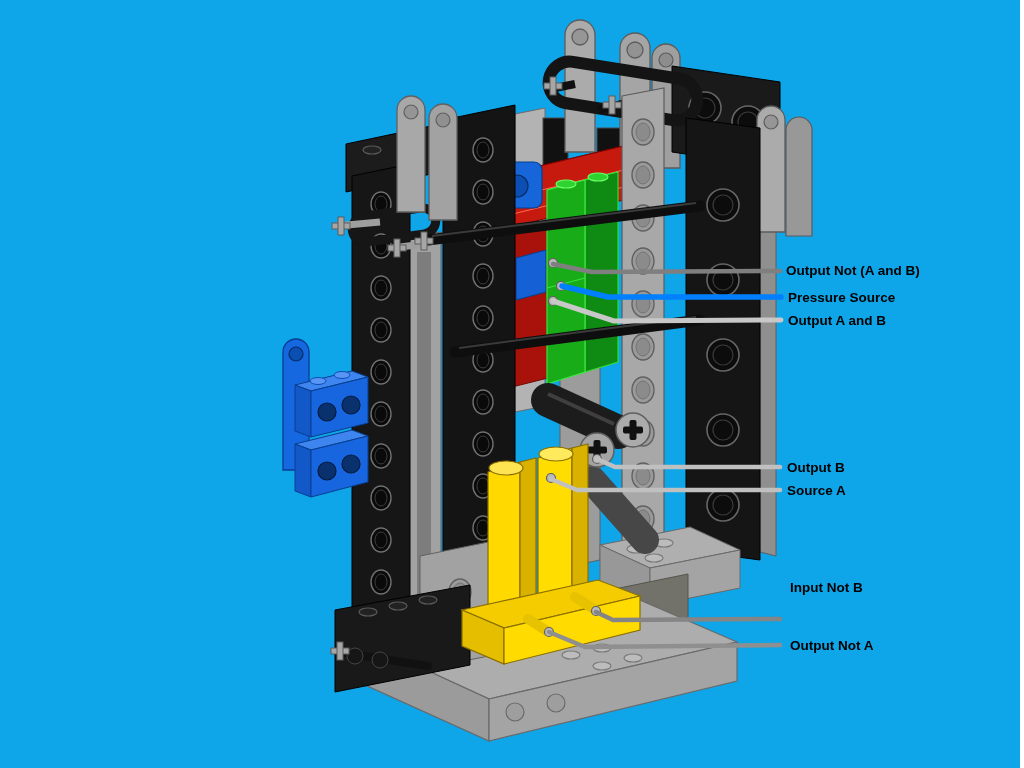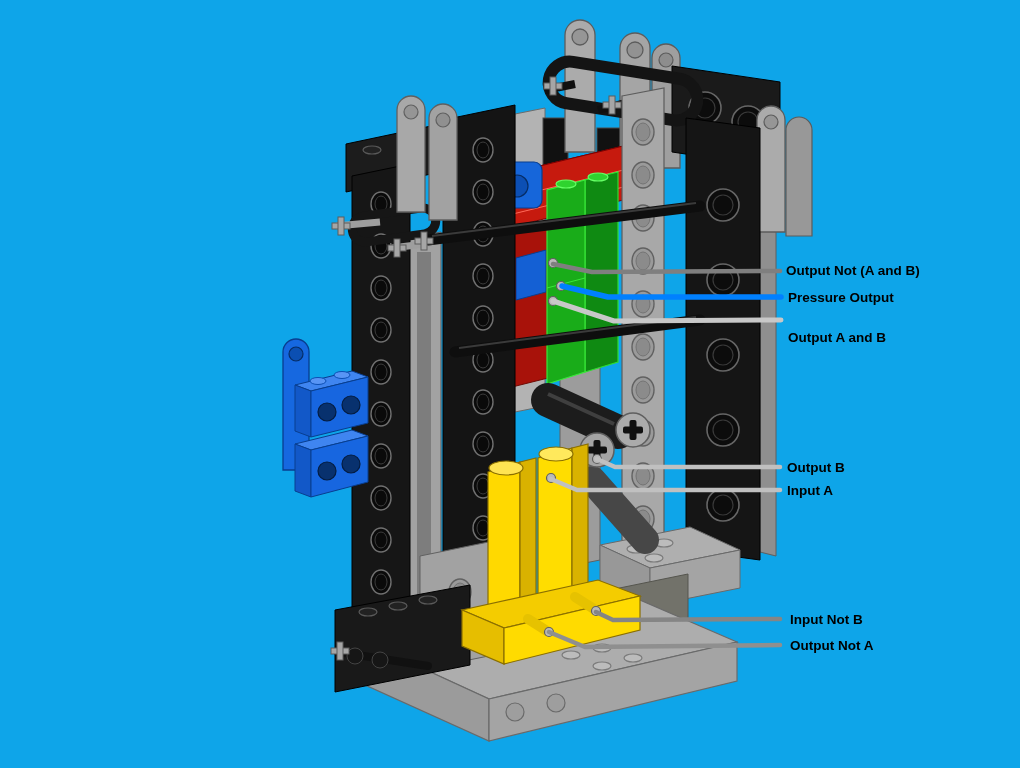--- a/index.html
+++ b/index.html
@@ -270,20 +270,20 @@
     <path d="M562,286 L608,297 L781,297" stroke-width="5.5" stroke="#0080ff"></path>
     <path d="M553,301 L614,321 L781,320" stroke-width="5" stroke="#c8c8c8"></path>
     <path d="M597,459 L615,467 L780,467" stroke-width="4.5" stroke="#c0c0c0"></path>
     <path d="M551,479 L577,490 L780,490" stroke-width="4.5" stroke="#c0c0c0"></path>
     <path d="M596,612 L613,620 L780,619" stroke-width="4.5" stroke="#858585"></path>
     <path d="M549,632 L585,647 L780,645" stroke-width="4.5" stroke="#8f8f8f"></path>
   </g>
 </svg>
 
 <div class="lbl" style="left:786px;top:263px">Output Not (A and B)</div>
-<div class="lbl" style="left:788px;top:290px">Pressure Output</div>
-<div class="lbl" style="left:788px;top:330px">Output A and B</div>
+<div class="lbl" style="left:788px;top:290px">Pressure Source</div>
+<div class="lbl" style="left:788px;top:313px">Output A and B</div>
 <div class="lbl" style="left:787px;top:460px">Output B</div>
-<div class="lbl" style="left:787px;top:483px">Input A</div>
-<div class="lbl" style="left:790px;top:612px">Input Not B</div>
+<div class="lbl" style="left:787px;top:483px">Source A</div>
+<div class="lbl" style="left:790px;top:580px">Input Not B</div>
 <div class="lbl" style="left:790px;top:638px">Output Not A</div>
 
 </div>
 
 </body></html>

